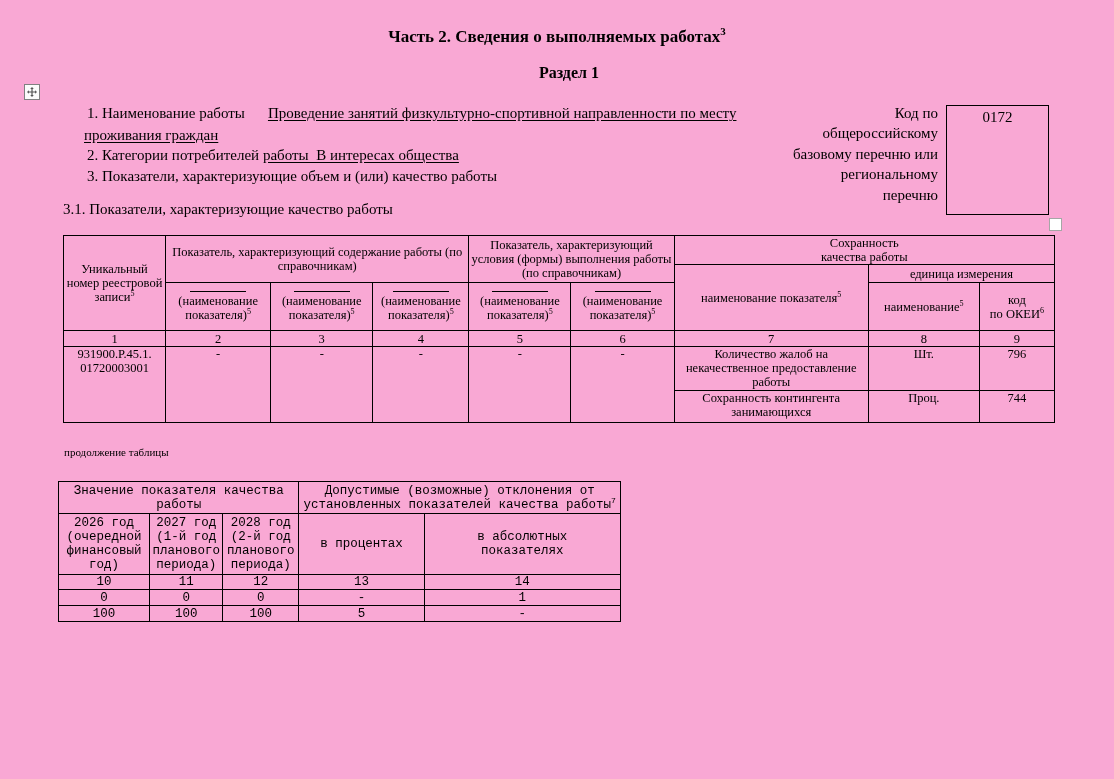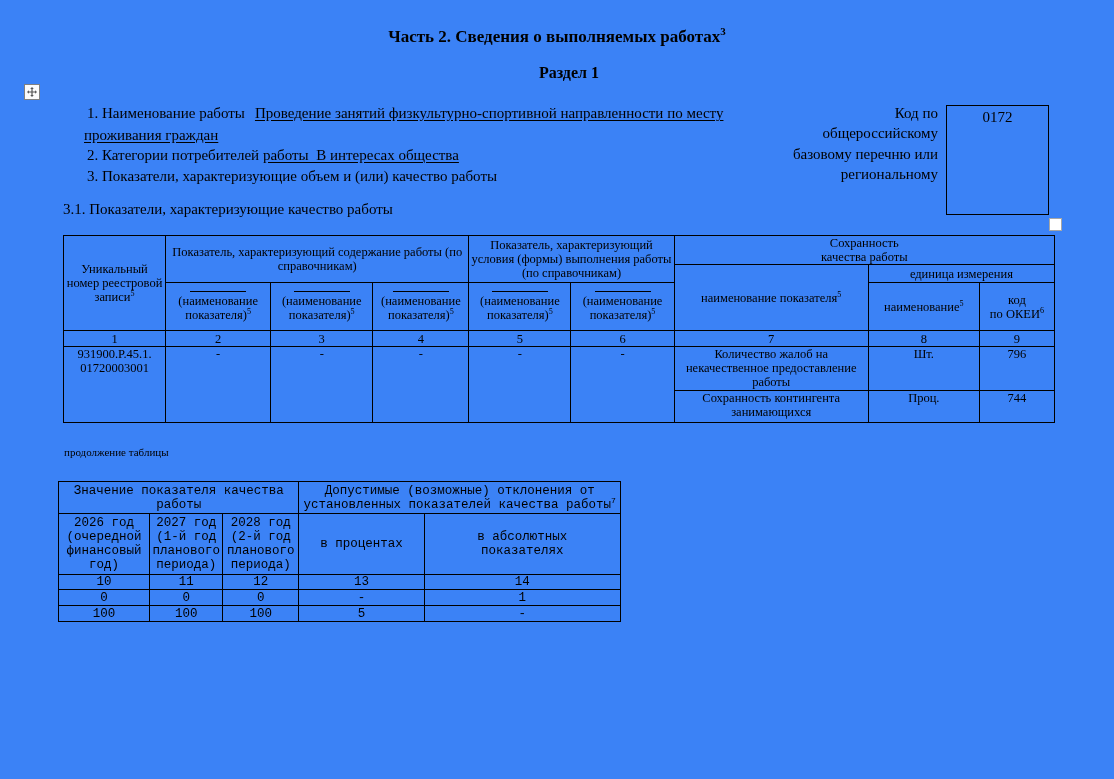--- a/index.html
+++ b/index.html
@@ -1,26 +1,26 @@
 <!DOCTYPE html>
 <html><head>
 <meta charset="utf-8">
 <style>
   html,body{margin:0;padding:0;background:#fff;}
-  .page{position:relative;width:1114px;height:779px;background:#3b82f6;
+  .page{position:relative;width:1114px;height:779px;background:#f9a8d4;
         font-family:"Liberation Serif", serif;color:#000;overflow:hidden;}
   .abs{position:absolute;}
   .doc-title{top:27px;left:0;width:100%;text-align:center;font-size:17px;font-weight:bold;}
   .section-title{top:64px;left:12px;width:100%;text-align:center;font-size:16px;font-weight:bold;}
   .move-handle{top:84px;left:24px;width:14px;height:14px;border:1px solid #808080;
                background:#fbfbfb;display:flex;align-items:center;justify-content:center;}
   .item{font-size:15px;line-height:16px;white-space:nowrap;}
   .u{text-decoration:underline;text-underline-offset:2px;}
   .pre{white-space:pre;}
-  .val-gap{margin-left:10px;}
+  .val-gap{margin-left:23px;}
   .code-label{top:103px;left:730px;width:208px;text-align:right;font-size:15px;line-height:20.4px;}
   .code-box{top:105px;left:946px;width:101px;height:108px;border:1.5px solid #000;}
   .code-value{margin-top:3px;text-align:center;font-size:15px;}
   .resize-handle{top:218px;left:1049px;width:11px;height:11px;border:1px solid #a6a6a6;background:#fff;}
   table{border-collapse:collapse;table-layout:fixed;}
   td{border:1px solid #000;text-align:center;padding:0 2px;}
   .t1{top:235px;left:63px;width:992px;font-size:12.5px;line-height:1.12;}
   .t2{top:481px;left:58px;width:563px;font-size:12.5px;line-height:1.12;font-family:Liberation Mono, monospace;}
   td.hd{vertical-align:middle;}
   td.dt{vertical-align:top;}
@@ -47,20 +47,21 @@
   <div class="abs item" style="top:127px;left:84px"><span class="u">проживания граждан</span></div>
   <div class="abs item" style="top:147px;left:87px"><span>2. Категории потребителей</span>&nbsp;<span class="u pre">работы  В интересах общества</span></div>
   <div class="abs item" style="top:168px;left:87px">3. Показатели, характеризующие объем и (или) качество работы</div>
   <div class="abs item" style="top:201px;left:63px">3.1. Показатели, характеризующие качество работы</div>
 
   <div class="abs code-label">
     <div>Код по</div>
     <div>общероссийскому</div>
     <div>базовому перечню или</div>
     <div>региональному</div>
+    <div>перечню</div>
   </div>
   <div class="abs code-box">
     <div class="code-value">0172</div>
   </div>
   <div class="abs resize-handle"></div>
 
   <table class="abs t1">
     <colgroup>
       <col style="width:102px">
         <col style="width:105px">

